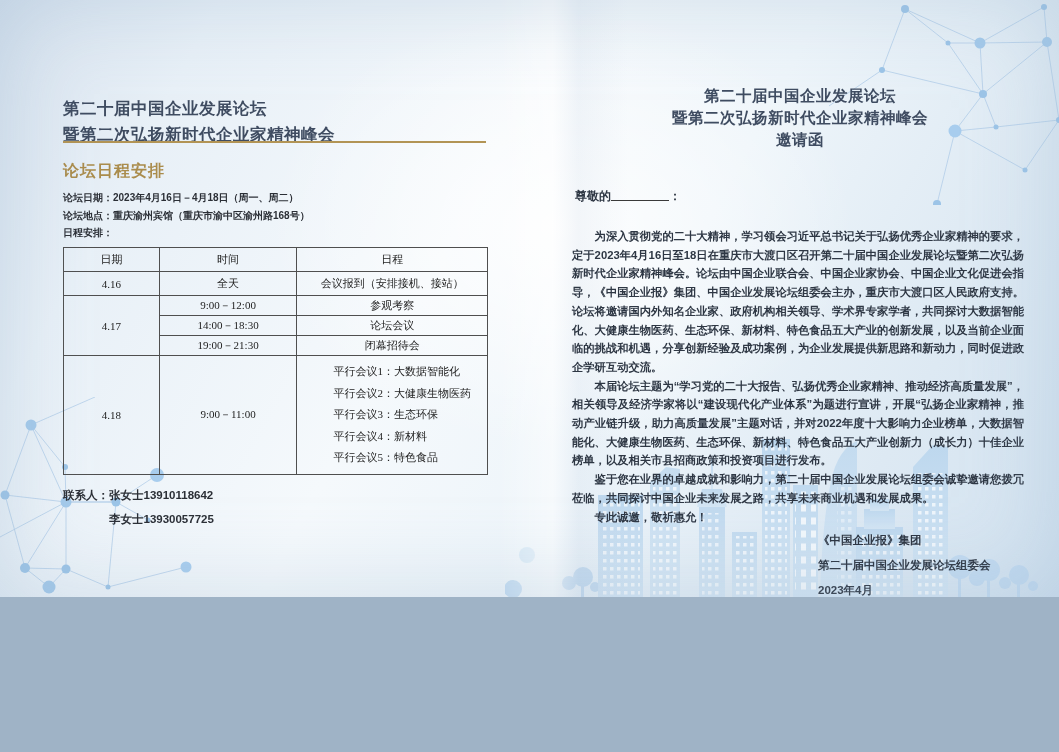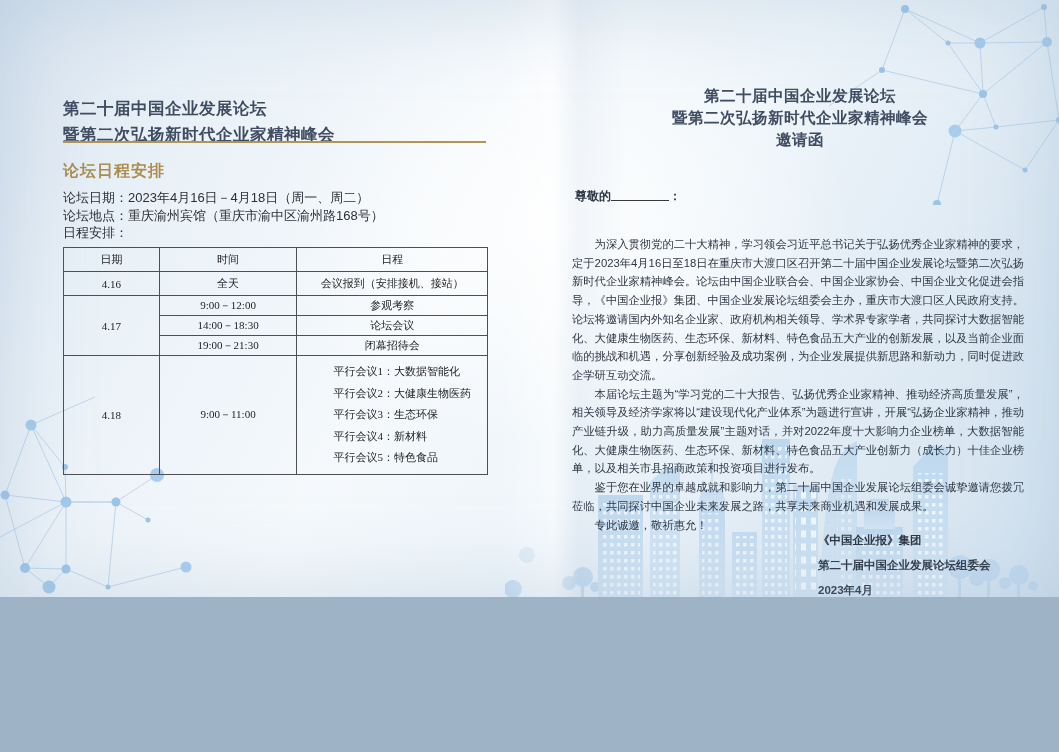--- a/index.html
+++ b/index.html
@@ -37,21 +37,21 @@
     font-size:16.5px;line-height:26px;font-weight:700;color:var(--title-color);
     letter-spacing:.5px;
   }
   .l-rule{position:absolute;left:63px;top:141px;width:423px;height:2px;background:var(--accent-gold);}
   .l-heading{
     position:absolute;left:63px;top:161px;margin:0;
     font-size:16px;font-weight:700;color:var(--heading-gold);letter-spacing:1px;font-family:Liberation Mono, monospace;
   }
   .l-info{
     position:absolute;left:63px;top:189px;width:425px;
-    font-size:13px;line-height:17.6px;font-weight:400;color:#2b2f36;
+    font-size:10px;line-height:17.6px;font-weight:700;color:#2b2f36;
   }
   .l-table{
     position:absolute;left:63px;top:247px;width:425px;
     border-collapse:collapse;
     font-family:"Liberation Serif","DejaVu Serif",serif;
     font-size:11px;color:#232323;
   }
   .l-table th,.l-table td{
     border:1px solid var(--table-border);
     text-align:center;padding:0;font-weight:400;
@@ -85,23 +85,23 @@
   }
   .r-salutation{
     position:absolute;left:575px;top:188px;
     font-size:12px;font-weight:700;color:var(--body-text);
   }
   .r-salutation .blank{
     display:inline-block;width:58px;height:12px;
     border-bottom:1px solid #3a3a3a;vertical-align:-1px;
   }
   .r-body{
-    position:absolute;left:572px;top:235px;width:452px;
+    position:absolute;left:572px;top:227px;width:452px;
     font-size:11.3px;line-height:18.7px;color:var(--body-text);
-    text-align:justify;font-weight:400;
+    text-align:justify;font-weight:700;
   }
   .r-body p{margin:0;text-indent:2em;}
   .r-signature{
     position:absolute;left:818px;top:528px;width:210px;text-align:left;
     font-size:11.5px;line-height:25px;font-weight:600;color:#2b3340;
   }
 </style>
 </head>
 <body>
 
@@ -329,20 +329,28 @@
         <div>平行会议1：大数据智能化</div>
         <div>平行会议2：大健康生物医药</div>
         <div>平行会议3：生态环保</div>
         <div>平行会议4：新材料</div>
         <div>平行会议5：特色食品</div>
       </td>
     </tr>
   </tbody>
     </table>
 
+  <div class="l-contacts">
+    <div>
+      <span>联系人：</span><span>张女士13910118642</span>
+    </div>
+    <div class="indent">
+      <span>李女士13930057725</span>
+    </div>
+  </div>
 
   <figure class="l-qr">
     <svg viewBox="0 0 21 21" width="63" height="63" shape-rendering="crispEdges">
       <g fill="#1b1b1b">
         <path fill-rule="evenodd" d="M0 0h7v7H0zM1 1h5v5H1z"></path>
           <rect x="2" y="2" width="3" height="3"></rect>
         <path fill-rule="evenodd" d="M14 0h7v7h-7zM15 1h5v5h-5z"></path>
           <rect x="16" y="2" width="3" height="3"></rect>
         <path fill-rule="evenodd" d="M0 14h7v7H0zM1 15h5v5H1z"></path>
           <rect x="2" y="16" width="3" height="3"></rect>

